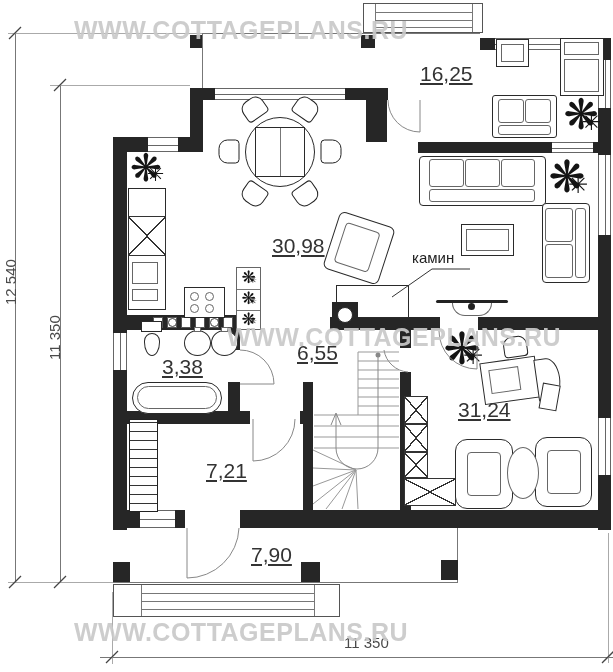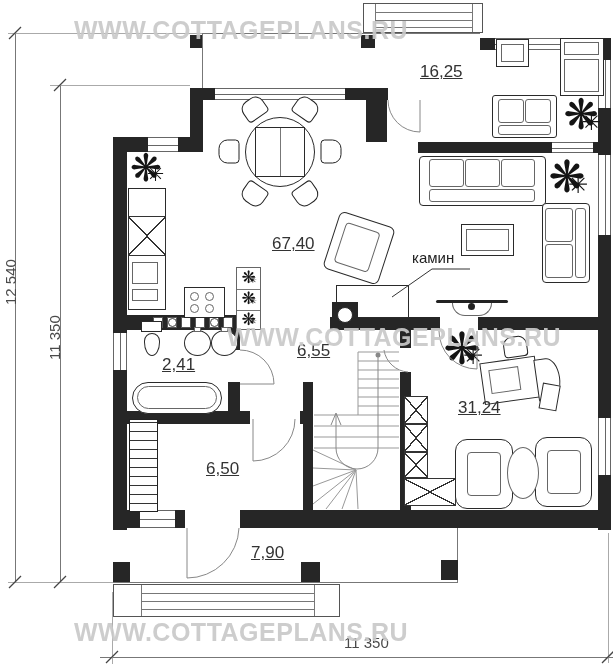--- a/index.html
+++ b/index.html
@@ -24,21 +24,21 @@
   .plant{position:absolute;z-index:3;color:#141414;display:flex;align-items:center;justify-content:center;}
   .plant::before{content:"❋";line-height:1;}
   .plant::after{content:"✳";position:absolute;left:52%;top:40%;font-size:.55em;line-height:1;}
   .chair{position:absolute;width:24px;height:21px;background:#fff;border:1.5px solid #222;
          border-radius:9px 9px 4px 4px;z-index:3;box-sizing:border-box;}
   .cell{position:absolute;width:10px;height:11px;background:#fff;border:1px solid #555;z-index:3;box-sizing:border-box;}
   .cellring::after{content:"";position:absolute;left:0;top:0;width:7px;height:7px;border:1px solid #444;border-radius:50%;}
   .radiator{position:absolute;z-index:3;border:1px solid #222;box-sizing:border-box;
     background:repeating-linear-gradient(to bottom,#fff 0 2px,#333 2px 3px,#fff 3px 9px);}
   .steps{position:absolute;border:1px solid #555;z-index:1;background:#fff;box-sizing:border-box;}
-  .lbl{position:absolute;font-size:17px;color:#333;text-decoration:underline;white-space:nowrap;z-index:7;}
+  .lbl{position:absolute;font-size:21px;color:#333;text-decoration:underline;white-space:nowrap;z-index:7;}
   .ann{position:absolute;font-size:15px;color:#222;white-space:nowrap;z-index:7;}
   .dim{position:absolute;font-size:15px;color:#4a4a4a;white-space:nowrap;z-index:7;}
   .vdim{transform:rotate(-90deg);transform-origin:left top;}
   .wm{position:absolute;font-size:25px;font-weight:bold;letter-spacing:.5px;color:rgba(201,201,201,.92);
       white-space:nowrap;z-index:9;}
   svg.overlay{position:absolute;left:0;top:0;z-index:5;pointer-events:none;}
 </style>
 </head>
 <body>
 
@@ -224,24 +224,24 @@
   </div>
   <div class="box b2" style="left:455px;top:439px;width:58px;height:70px;border-radius:12px">
     <div class="box lite" style="left:11px;top:12px;width:34px;height:44px;border-radius:4px"></div>
   </div>
   <div class="box b2" style="left:535px;top:437px;width:57px;height:70px;border-radius:12px">
     <div class="box lite" style="left:11px;top:12px;width:34px;height:44px;border-radius:4px"></div>
   </div>
   <div class="box lite circ" style="left:507px;top:447px;width:32px;height:52px"></div>
 
   <div class="lbl" style="left:420px;top:62px">16,25</div>
-  <div class="lbl" style="left:272px;top:234px">67,40</div>
+  <div class="lbl" style="left:272px;top:234px">30,98</div>
   <div class="lbl" style="left:297px;top:341px">6,55</div>
-  <div class="lbl" style="left:162px;top:355px">2,41</div>
-  <div class="lbl" style="left:206px;top:459px">6,50</div>
+  <div class="lbl" style="left:162px;top:355px">3,38</div>
+  <div class="lbl" style="left:206px;top:459px">7,21</div>
   <div class="lbl" style="left:458px;top:398px">31,24</div>
   <div class="lbl" style="left:251px;top:543px">7,90</div>
   <div class="ann" style="left:412px;top:249px">камин</div>
 
   <svg class="overlay" width="613" height="672" viewBox="0 0 613 672">
     <g stroke="#888" fill="none" stroke-width="1">
       <path d="M 420 100 L 420 132"></path>
         <path d="M 420 132 A 32 32 0 0 1 388 100"></path>
       <path d="M 240 384 L 274 384"></path>
         <path d="M 274 384 A 34 34 0 0 0 240 350"></path>

